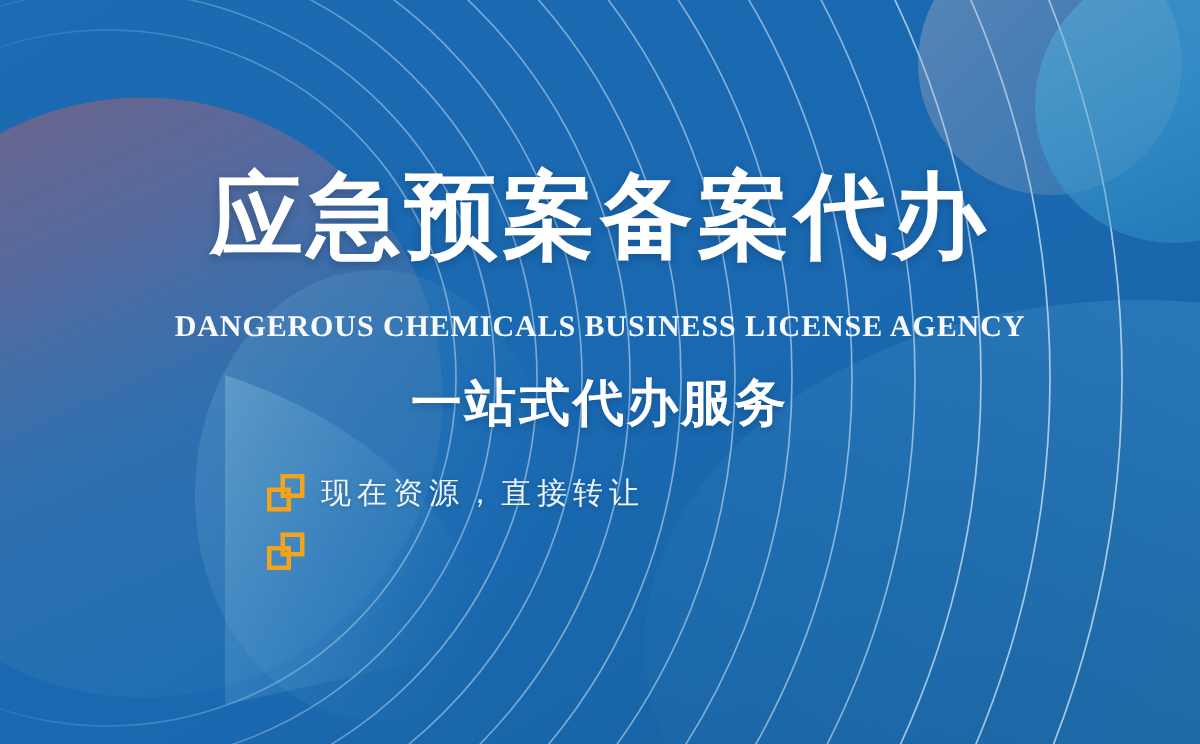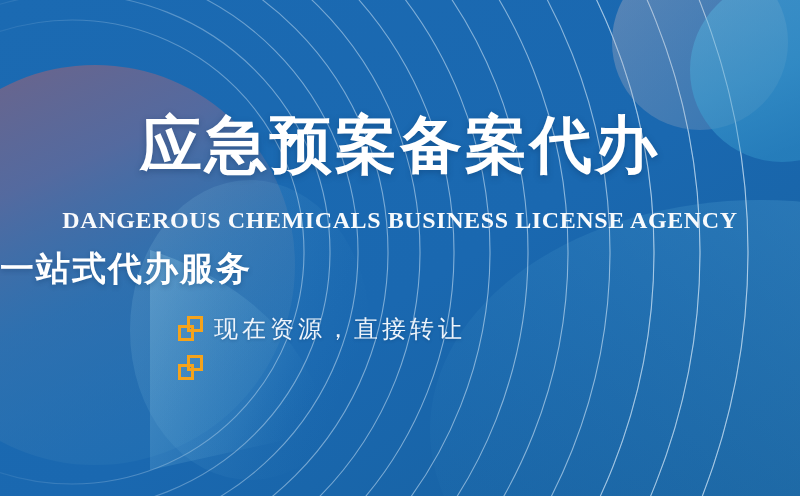--- a/index.html
+++ b/index.html
@@ -48,33 +48,34 @@
     white-space:nowrap;
   }
 
   .en-sub {
     position:absolute;
     left:0; right:0;
     top:207px;
     text-align:center;
     color:#ffffff;
     font-family:"Liberation Serif", serif;
-    font-size:24px;
+    font-size:20px;
     font-weight:bold;
     letter-spacing:0.6px;
     font-variant:small-caps;
     text-transform:uppercase;
     white-space:nowrap;
     opacity:0.97;
   }
 
   .slogan {
     position:absolute;
     left:0; right:0;
     top:246px;
+    text-align:center;
     color:#ffffff;
     font-family:"Liberation Sans", sans-serif;
     font-size:34px;
     font-weight:bold;
     letter-spacing:2px;
     text-shadow:0 2px 5px rgba(8,45,88,0.30);
     white-space:nowrap;
   }
 
   .bullets {
@@ -106,21 +107,21 @@
     width:16px; height:16px;
     right:0; top:0;
   }
   .bullet-icon i.sq-b {  
     width:16px; height:16px;
     left:0; bottom:0;
   }
   .bullet-text {
     color:#eef4fb;
     font-family:"Liberation Sans", sans-serif;
-    font-size:24px;
+    font-size:20px;
     letter-spacing:4px;
     white-space:nowrap;
     text-shadow:0 1px 3px rgba(8,45,88,0.30);
   }
 </style>
 </head>
 <body>
 
 <div id="banner">
 

